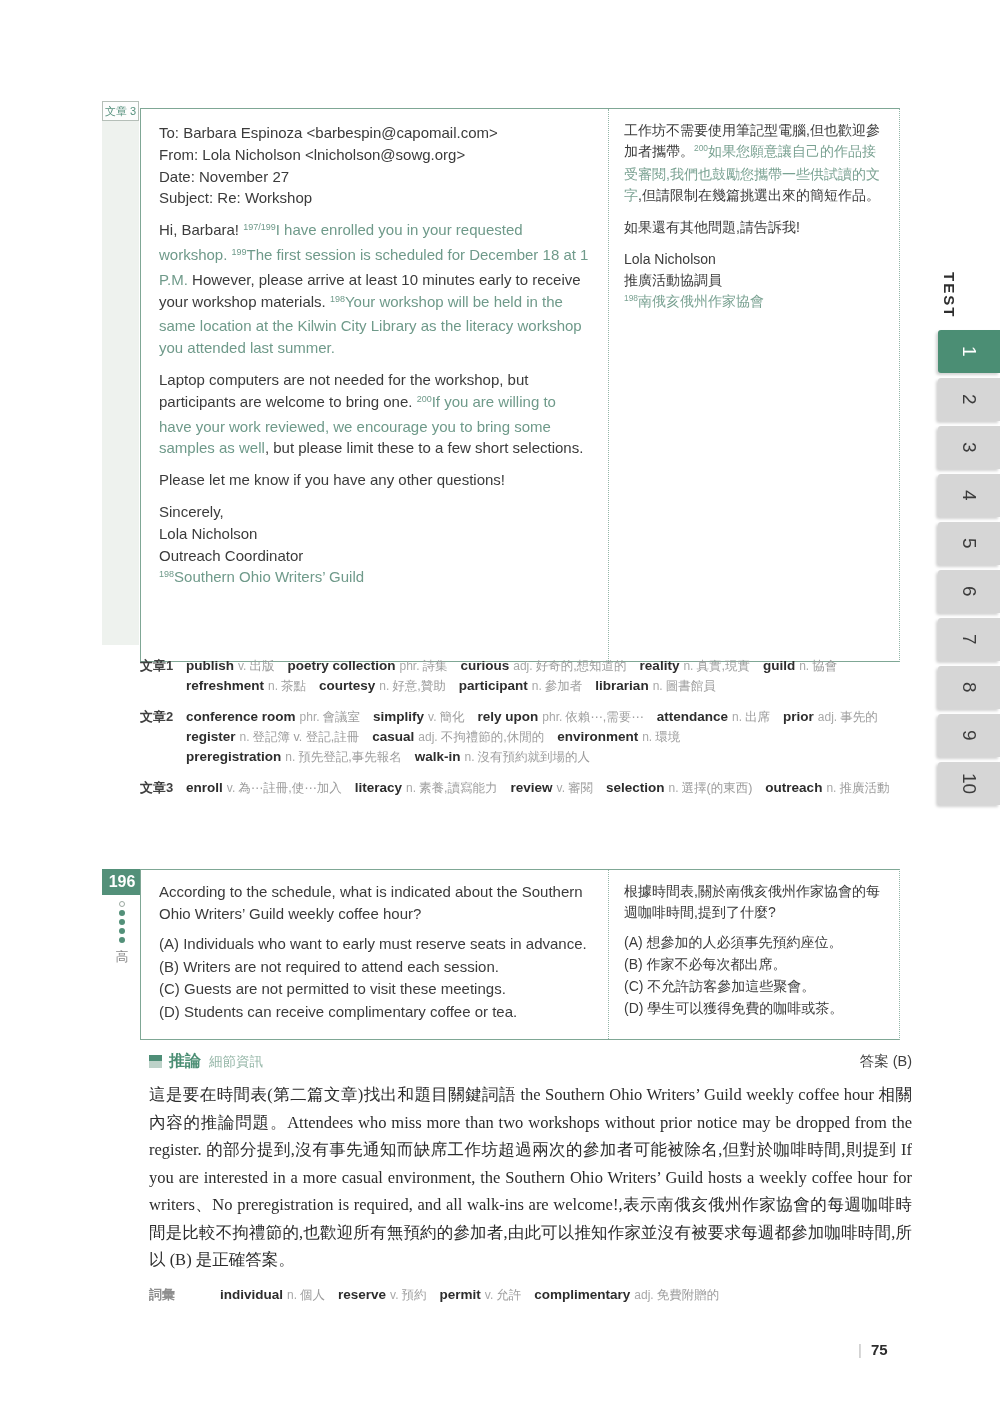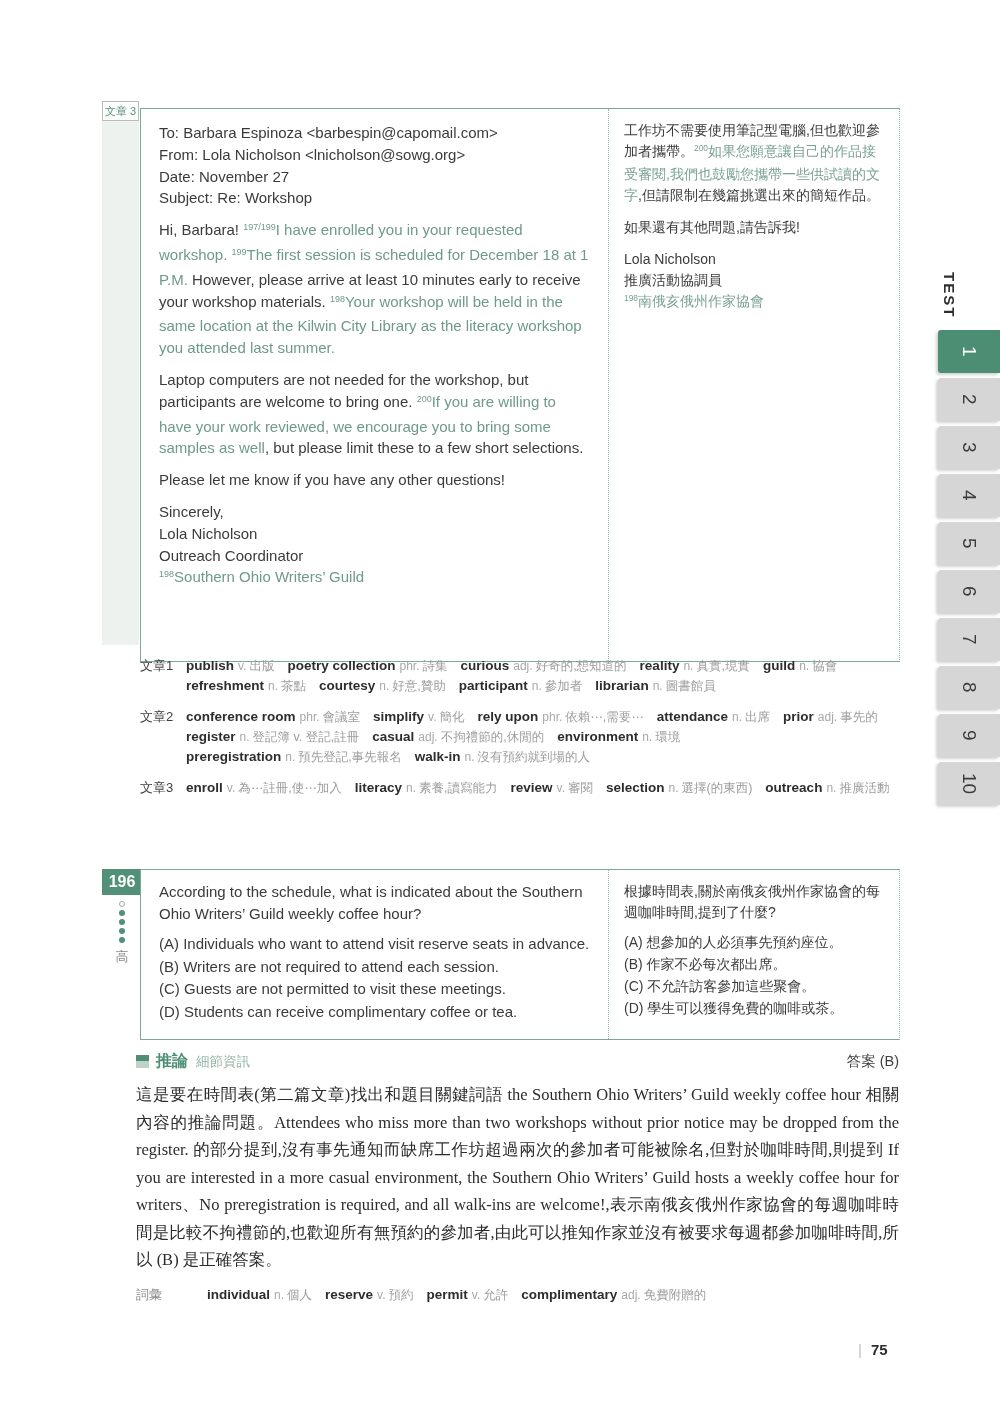--- a/index.html
+++ b/index.html
@@ -29,42 +29,42 @@
   .email-en p,.email-en .email-header{margin-bottom:10px;}
   .email-zh{width:291px;border-left:1px dotted var(--dotted-teal);padding:11px 14px 0 15px;font-size:14px;line-height:21px;color:var(--ink);}
   .email-zh p,.email-zh .email-header{margin-bottom:11px;}
   .email-zh{--green:var(--green-zh);}
   .g{color:var(--green);}
   .sup{font-size:60%;position:relative;top:-0.55em;}
 
   
   .vocab-section{position:absolute;left:140px;top:656px;width:768px;}
   .vocab-row{display:flex;margin-bottom:11px;}
-  .vocab-label{width:46px;flex:none;font-weight:normal;font-size:13px;color:#3f3f3f;padding-top:1px;}
+  .vocab-label{width:46px;flex:none;font-weight:bold;font-size:13px;color:#3f3f3f;padding-top:1px;}
   .vocab-entries{flex:1;font-size:12.5px;line-height:20px;color:var(--gray-def);}
   .entry{display:inline-block;margin-right:13px;white-space:nowrap;}
   .entry b{color:#2d2d2d;font-size:13.5px;margin-right:4px;text-align:center;}
   .entry .pos{color:var(--gray-pos);font-size:12px;margin-right:3px;}
   .entry .def{color:var(--gray-def);white-space:normal;}
 
   
   .q-badge{position:absolute;left:102px;top:869px;width:40px;height:26px;background:var(--teal);color:#fff;font-weight:bold;font-size:16px;display:flex;align-items:center;justify-content:center;}
   .q-meta{position:absolute;left:102px;top:901px;width:40px;display:flex;flex-direction:column;align-items:center;gap:3px;}
   .dot{width:6px;height:6px;border-radius:50%;background:var(--teal);}
   .dot.hollow{width:6px;height:6px;background:transparent;border:1px solid #9aa8a0;}
   .hard{font-size:13px;color:#8a8a8a;margin-top:2px;}
   .q-box{position:absolute;left:140px;top:869px;width:760px;height:171px;border:1px solid var(--border-teal);border-right:1px dotted var(--dotted-teal);display:flex;background:#fff;}
   .q-en{flex:1;padding:11px 16px 0 18px;font-size:15px;line-height:21.5px;}
   .q-zh{width:291px;border-left:1px dotted var(--dotted-teal);padding:11px 14px 0 15px;font-size:14px;line-height:21px;}
   .q-text{margin-bottom:9px;}
   .opts-en .line{padding-left:27px;text-indent:-27px;margin-bottom:1px;}
   .opts-zh .line{padding-left:25px;text-indent:-25px;margin-bottom:1px;}
 
   
-  .explain{position:absolute;left:136px;top:1051px;width:763px;}
+  .explain{position:absolute;left:149px;top:1051px;width:763px;}
   .explain-header{display:flex;align-items:center;}
   .explain-icon{width:13px;height:13px;background:linear-gradient(#4e8e77 0 50%,#bdd2c9 50% 100%);margin-right:7px;flex:none;}
   .explain-type{font-size:16px;font-weight:bold;color:var(--teal-dark);margin-right:8px;}
   .explain-subtype{font-size:13.5px;color:#93b5a6;}
   .explain-answer{margin-left:auto;font-size:14.5px;color:#3f3f3f;}
   .explain-body{margin-top:9px;font-family:"Liberation Serif","DejaVu Serif",serif;font-size:16.5px;line-height:27.5px;text-align:justify;color:#2c2c2c;}
   .glossary{margin-top:11px;display:flex;gap:25px;}
   .glossary .vocab-label{color:#8e8e8e;}
 
   
@@ -137,21 +137,21 @@
     <div class="dot"></div>
     <div class="dot"></div>
     <div class="dot"></div>
     <div class="dot"></div>
     <div class="hard">高</div>
   </div>
   <section class="q-box">
     <div class="q-en">
       <div class="q-text">According to the schedule, what is indicated about the Southern Ohio Writers’ Guild weekly coffee hour?</div>
       <div class="opts-en">
-          <div class="line">(A) Individuals who want to attend visit reserve seats in advance.</div>
+          <div class="line">(A) Individuals who want to early must reserve seats in advance.</div>
           <div class="line">(B) Writers are not required to attend each session.</div>
           <div class="line">(C) Guests are not permitted to visit these meetings.</div>
           <div class="line">(D) Students can receive complimentary coffee or tea.</div>
         </div>
     </div>
     <div class="q-zh">
       <div class="q-text">根據時間表,關於南俄亥俄州作家協會的每週咖啡時間,提到了什麼?</div>
       <div class="opts-zh">
           <div class="line">(A) 想參加的人必須事先預約座位。</div>
           <div class="line">(B) 作家不必每次都出席。</div>

